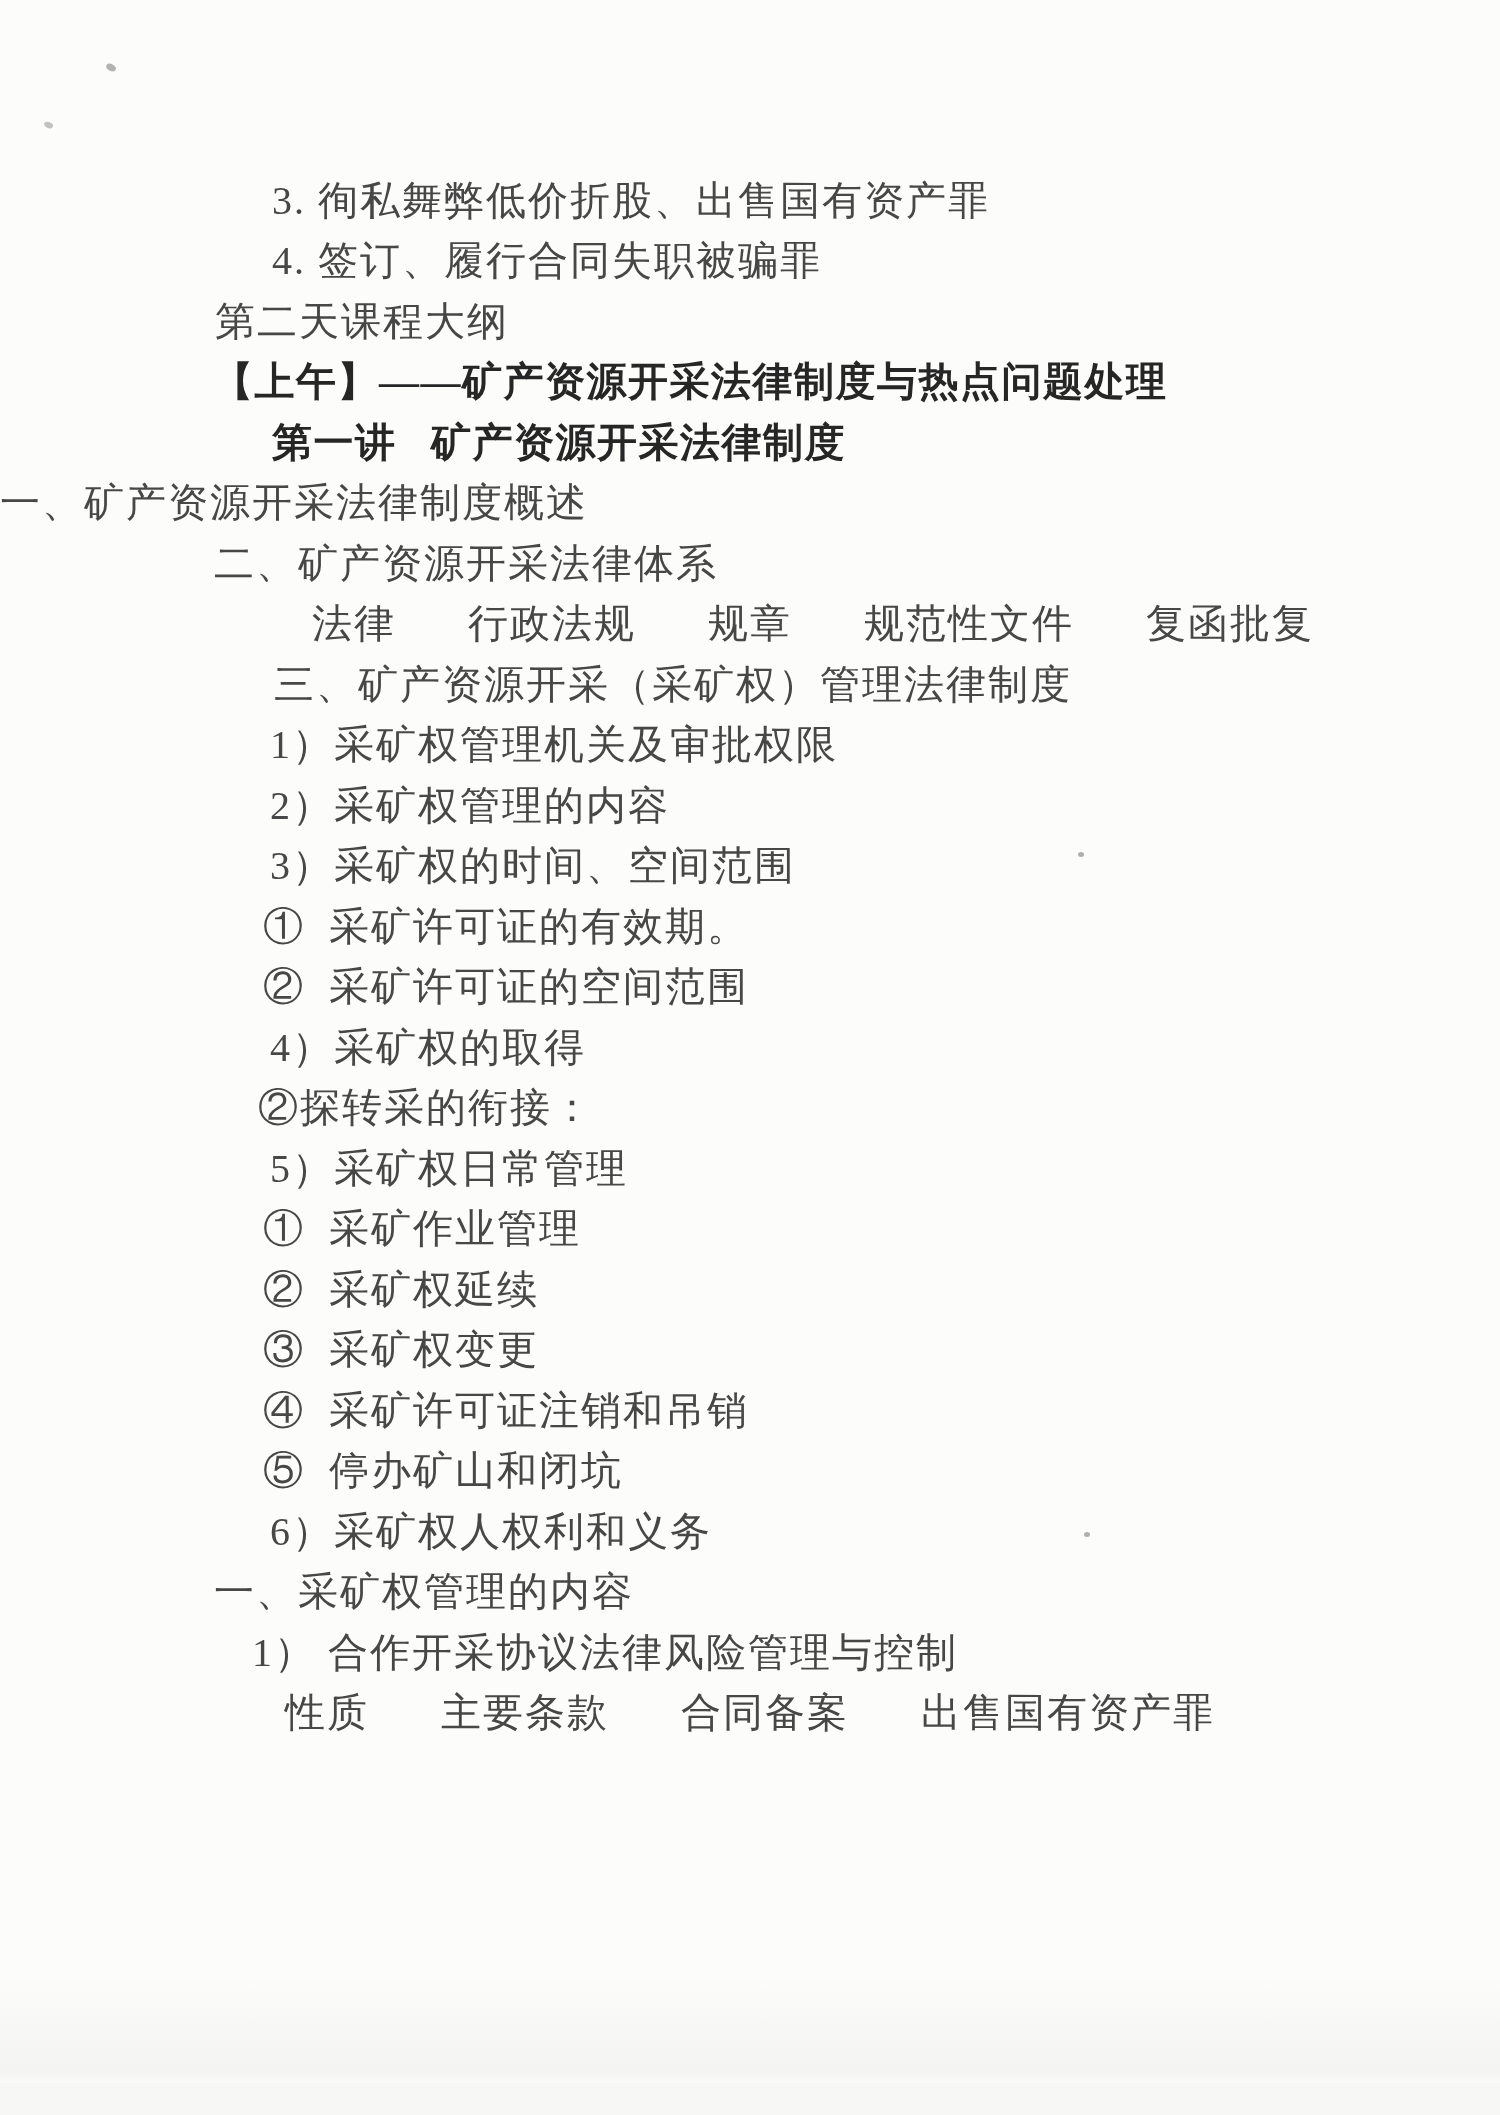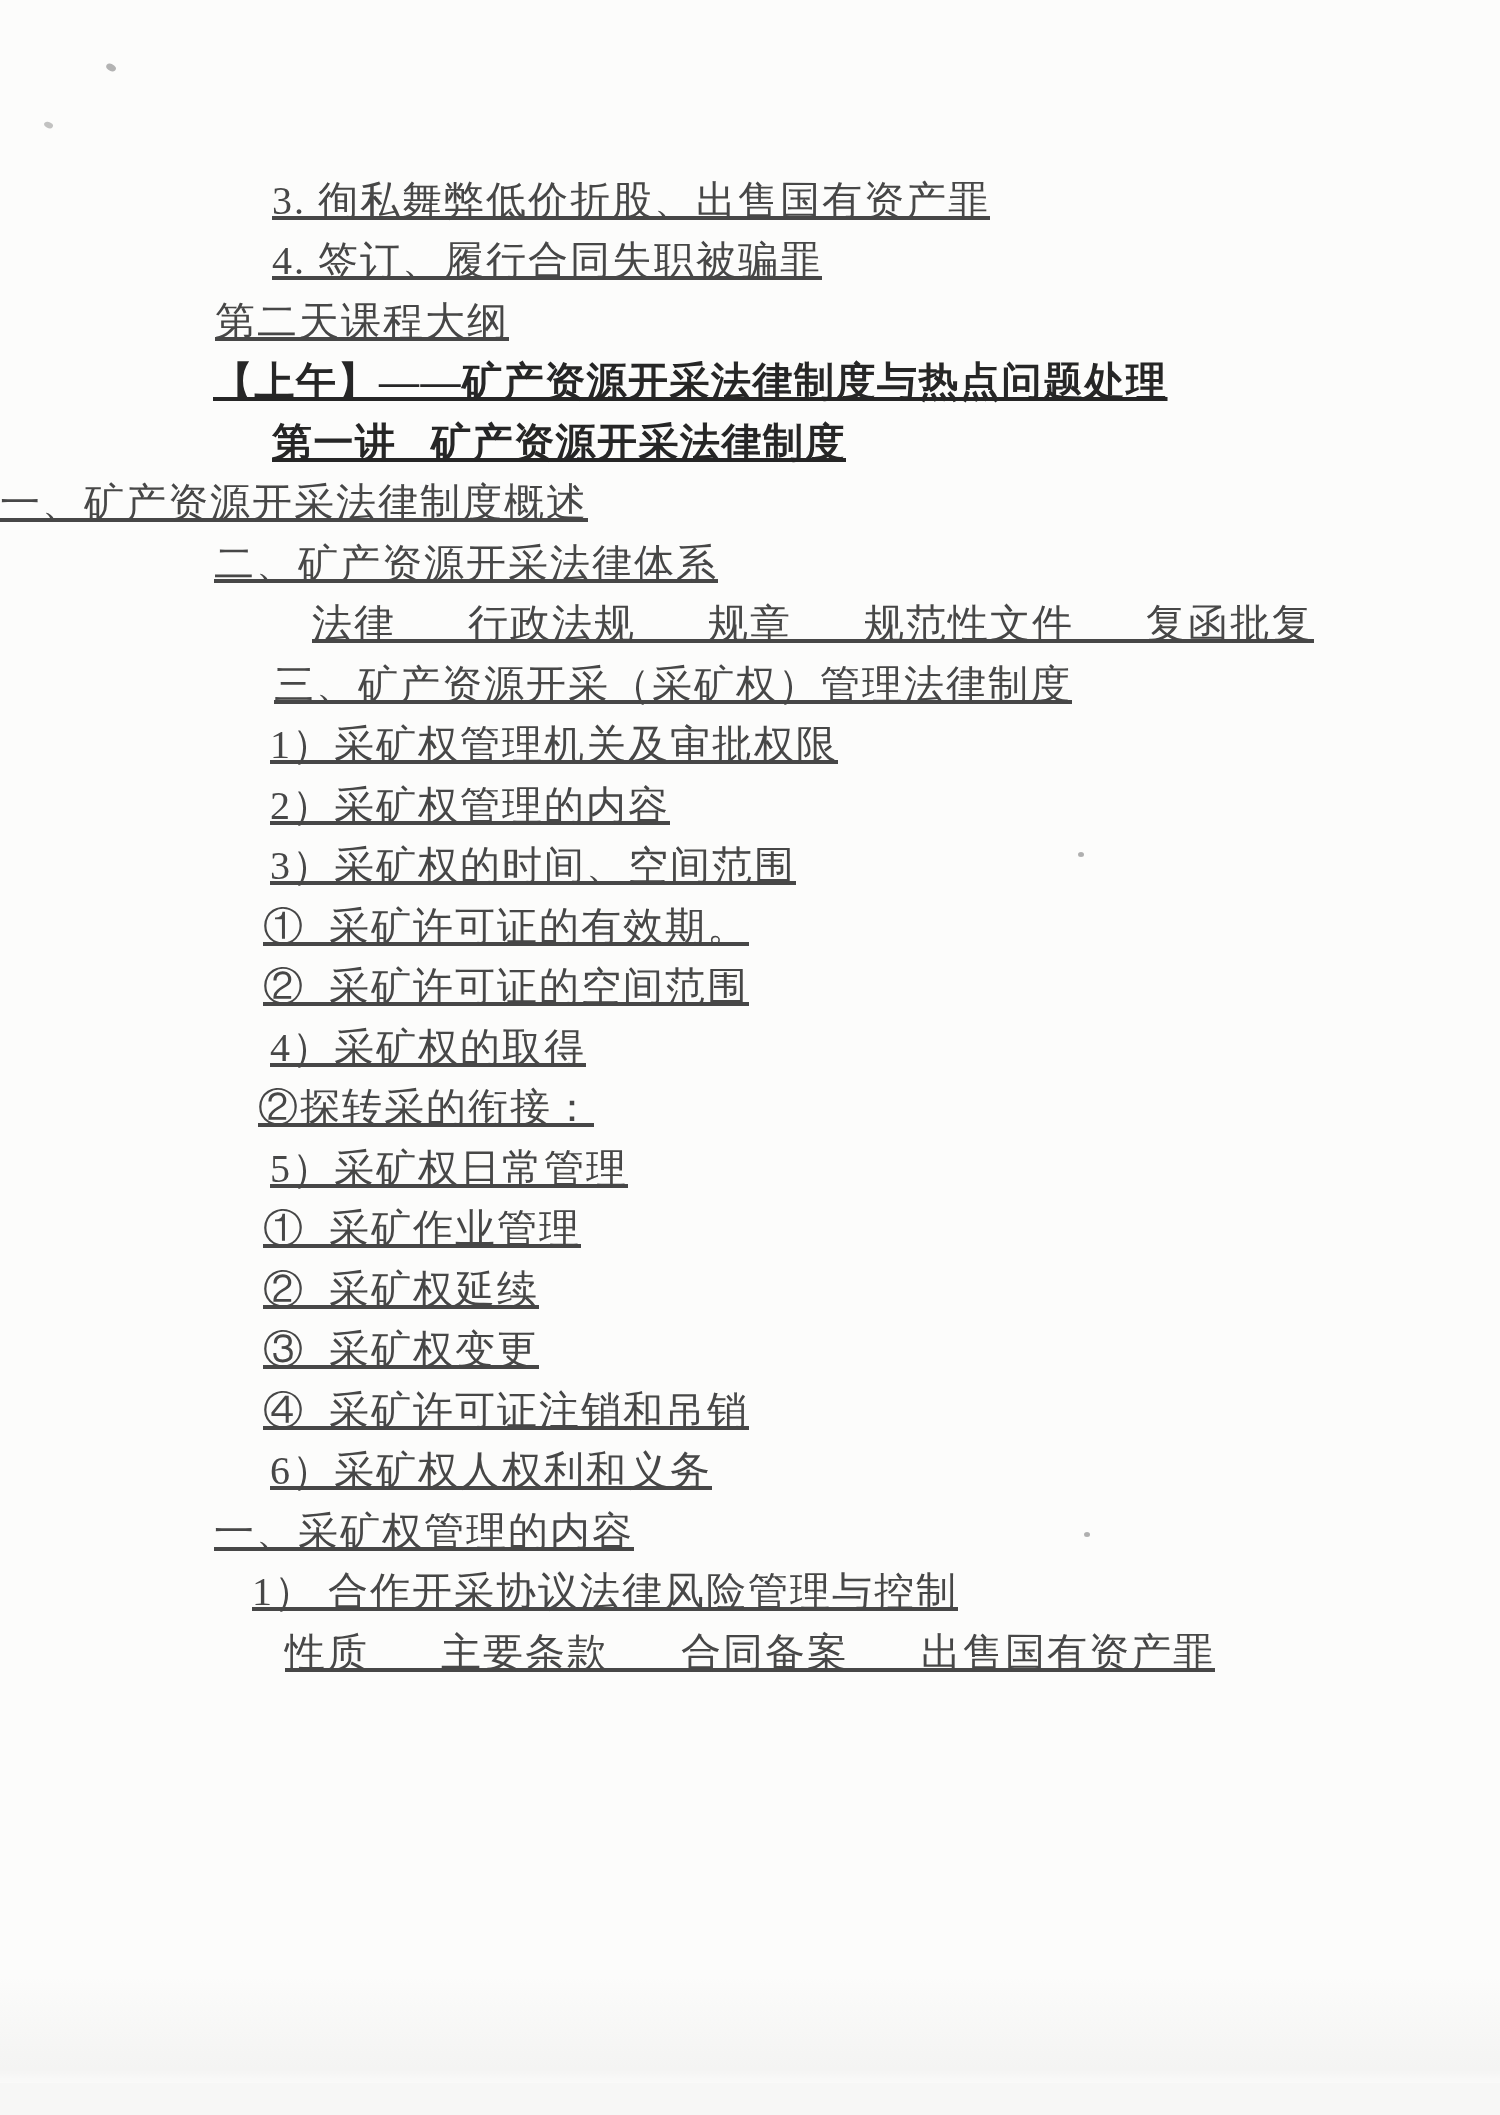--- a/index.html
+++ b/index.html
@@ -17,21 +17,20 @@
     font-family:"Liberation Serif","DejaVu Serif",serif;
   }
   .content{position:absolute;left:0;top:170px;width:1500px;}
   .line{
     height:60.5px;
     display:flex;align-items:center;
     font-size:40px;
     letter-spacing:2px;
     color:var(--ink);
     white-space:pre;
-    text-decoration:underline;
   }
   .line.bold{font-weight:700;color:var(--ink-bold);letter-spacing:1.5px;}
   
   .speck{position:absolute;background:#9b9b9b;border-radius:60% 40% 55% 45%;opacity:.75;}
   .speck.s1{left:106px;top:64px;width:10px;height:7px;transform:rotate(38deg);}
   .speck.s2{left:44px;top:122px;width:9px;height:6px;transform:rotate(30deg);opacity:.6;}
   .stray-dot{position:absolute;width:6px;height:5px;background:#8e8e8e;border-radius:50%;opacity:.7;}
   .stray-dot.d1{left:1078px;top:852px;}
   .stray-dot.d2{left:1084px;top:1532px;}
   .bottom-shade{
@@ -67,20 +66,21 @@
     <div class="line" style="margin-left:270px">3）采矿权的时间、空间范围</div>
     <div class="line" style="margin-left:263px">①  采矿许可证的有效期。</div>
     <div class="line" style="margin-left:263px">②  采矿许可证的空间范围</div>
     <div class="line" style="margin-left:270px">4）采矿权的取得</div>
     <div class="line" style="margin-left:258px">②探转采的衔接：</div>
     <div class="line" style="margin-left:270px">5）采矿权日常管理</div>
     <div class="line" style="margin-left:263px">①  采矿作业管理</div>
     <div class="line" style="margin-left:263px">②  采矿权延续</div>
     <div class="line" style="margin-left:263px">③  采矿权变更</div>
     <div class="line" style="margin-left:263px">④  采矿许可证注销和吊销</div>
+    <div class="line" style="margin-left:263px">⑤  停办矿山和闭坑</div>
     <div class="line" style="margin-left:270px">6）采矿权人权利和义务</div>
     <div class="line" style="margin-left:214px">一、采矿权管理的内容</div>
     <div class="line" style="margin-left:252px">1） 合作开采协议法律风险管理与控制</div>
     <div class="line" style="margin-left:285px">性质      主要条款      合同备案      出售国有资产罪</div>
   </div>
 
   <span class="stray-dot d1"></span>
   <span class="stray-dot d2"></span>
   <div class="bottom-shade"></div>
   <div class="bottom-strip"></div>

